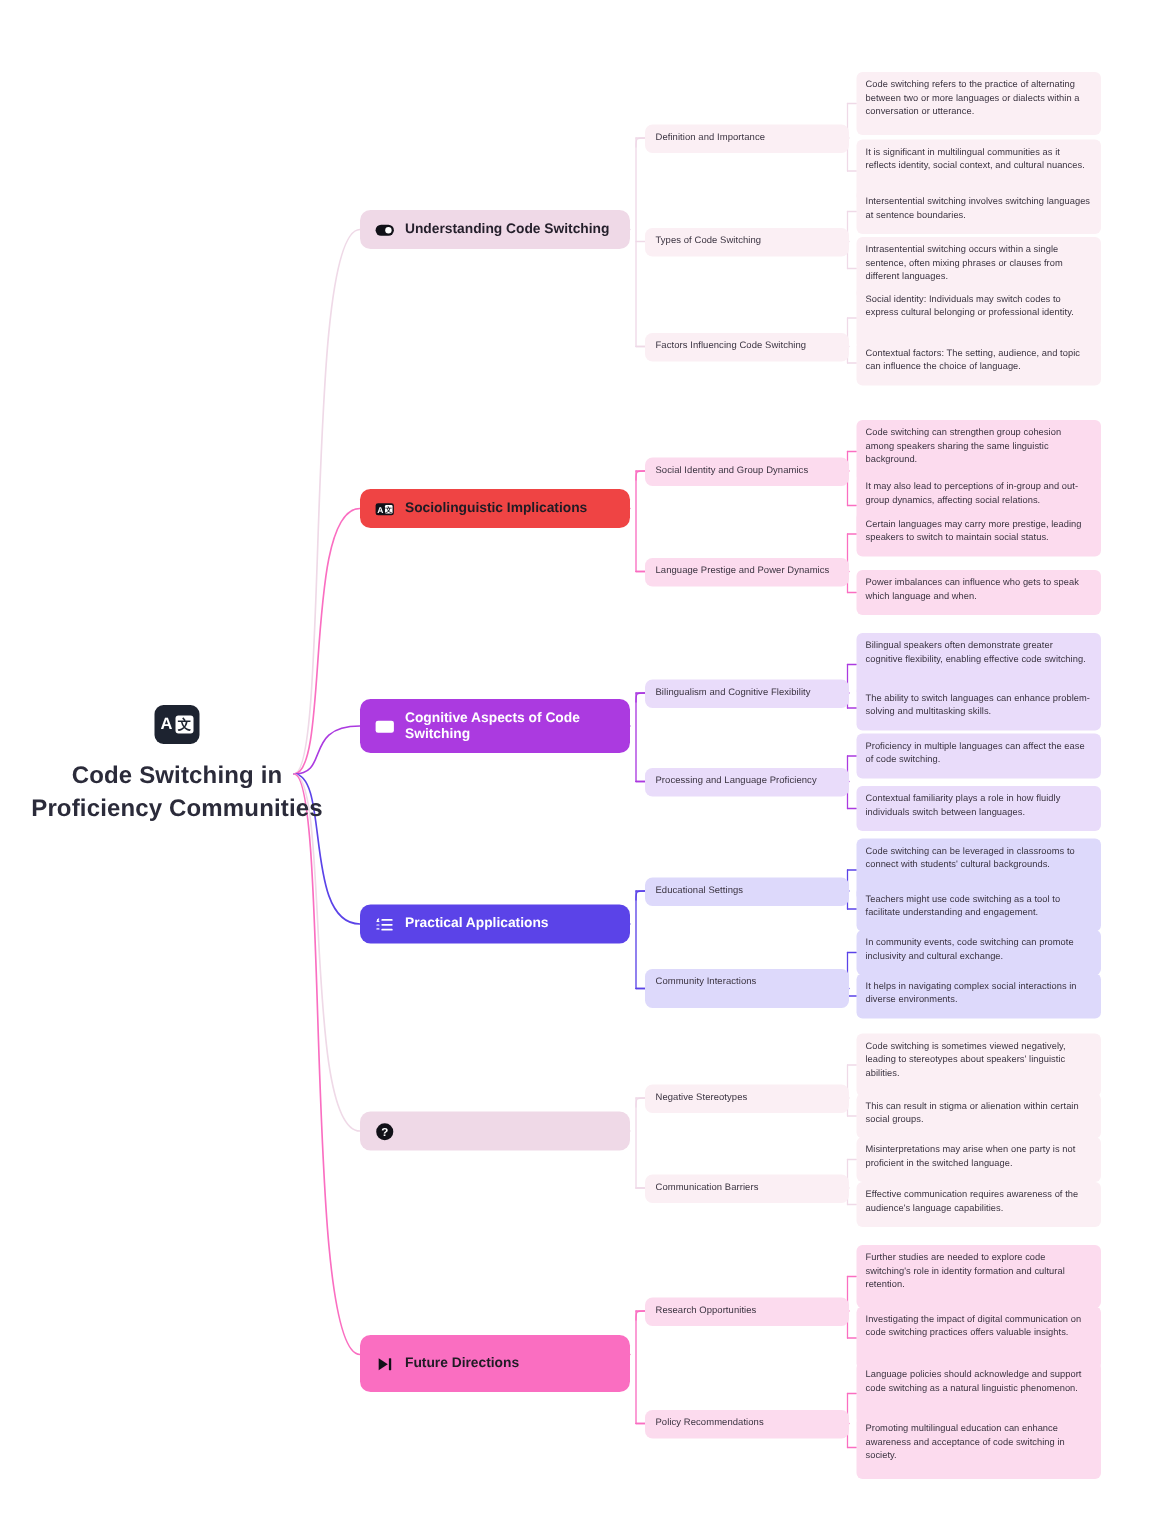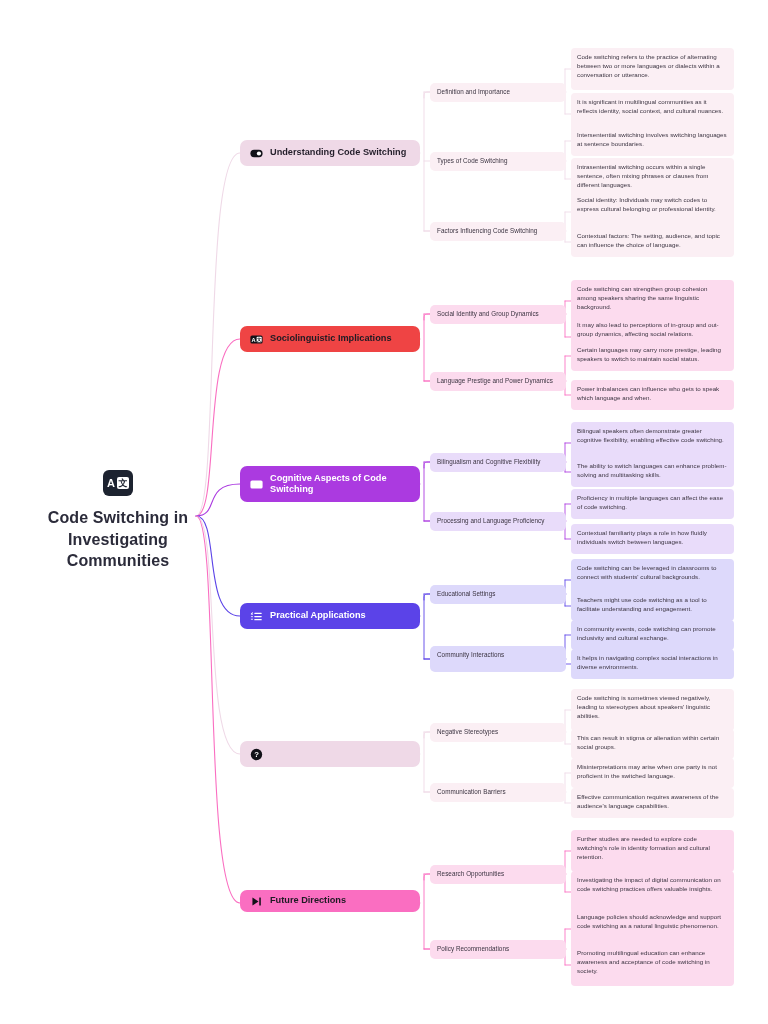--- a/index.html
+++ b/index.html
@@ -180,21 +180,21 @@
       <path d="M 565 929 L 565 965" stroke="#fa6ec1" stroke-width="0.85" fill="none" stroke-linecap="round"></path>
       <path d="M 565 929 L 571 929" stroke="#fa6ec1" stroke-width="0.85" fill="none" stroke-linecap="round"></path>
       <path d="M 565 965 L 571 965" stroke="#fa6ec1" stroke-width="0.85" fill="none" stroke-linecap="round"></path>
     </svg>
 
   <div class="center">
     <div class="center-icon">
       <span class="ci-a">A</span>
       <span class="ci-box">文</span>
     </div>
-    <div class="center-title">Code Switching in Investigating Communities</div>
+    <div class="center-title">Code Switching in Proficiency Communities</div>
   </div>
 
   <div id="nodes">
       <div class="branch" style="top: 140px; height: 26px; background: rgb(239, 217, 231); color: rgb(36, 31, 43);">
         <span class="b-ico">
           <svg width="13" height="13" viewBox="0 0 16 16">
             <rect x="0.5" y="3.5" width="15" height="9" rx="4.5" fill="#111118"></rect>
             <circle cx="11" cy="8" r="2.6" fill="#ffffff"></circle>
           </svg>
         </span>
@@ -268,21 +268,21 @@
             <text x="8" y="11.6" font-size="9.5" font-family="Liberation Sans, sans-serif" font-weight="700" fill="#ffffff" text-anchor="middle">?</text>
           </svg>
         </span>
       </div>
       <div class="sub" style="top: 723px; min-height: 18px; background: rgb(251, 239, 244);"><span>Negative Stereotypes</span></div>
       <div class="leaf" style="top: 689px; min-height: 42px; background: rgb(251, 239, 244);"><span>Code switching is sometimes viewed negatively, leading to stereotypes about speakers' linguistic abilities.</span></div>
       <div class="leaf" style="top: 729px; min-height: 30px; background: rgb(251, 239, 244);"><span>This can result in stigma or alienation within certain social groups.</span></div>
       <div class="sub" style="top: 783px; min-height: 18px; background: rgb(251, 239, 244);"><span>Communication Barriers</span></div>
       <div class="leaf" style="top: 758px; min-height: 30px; background: rgb(251, 239, 244);"><span>Misinterpretations may arise when one party is not proficient in the switched language.</span></div>
       <div class="leaf" style="top: 788px; min-height: 30px; background: rgb(251, 239, 244);"><span>Effective communication requires awareness of the audience's language capabilities.</span></div>
-      <div class="branch" style="top: 890px; height: 22px; background: rgb(250, 110, 193); color: rgb(31, 27, 36);">
+      <div class="branch" style="top: 890px; height: 38px; background: rgb(250, 110, 193); color: rgb(31, 27, 36);">
         <span class="b-ico">
           <svg width="13" height="13" viewBox="0 0 16 16">
             <path d="M3 3 L10.5 8 L3 13 Z" fill="#111118"></path>
             <rect x="11.4" y="3" width="1.9" height="10" rx="0.4" fill="#111118"></rect>
           </svg>
         </span>
         <span>Future Directions</span>
       </div>
       <div class="sub" style="top: 865px; min-height: 18px; background: rgb(252, 219, 238);"><span>Research Opportunities</span></div>
       <div class="leaf" style="top: 830px; min-height: 42px; background: rgb(252, 219, 238);"><span>Further studies are needed to explore code switching's role in identity formation and cultural retention.</span></div>

